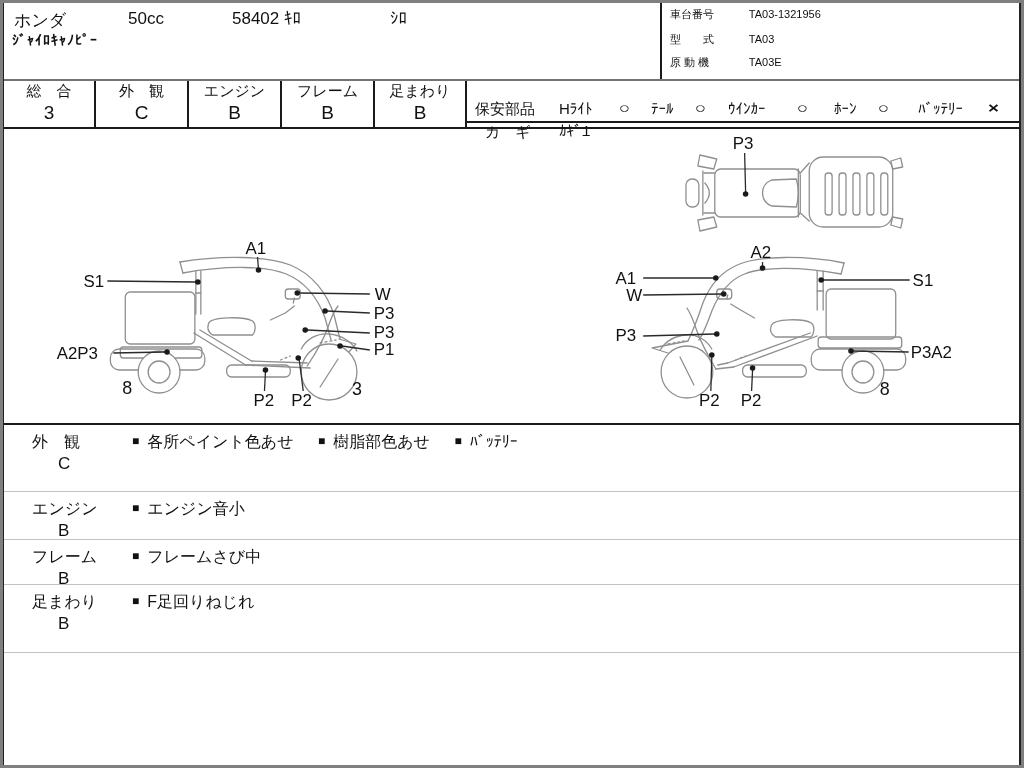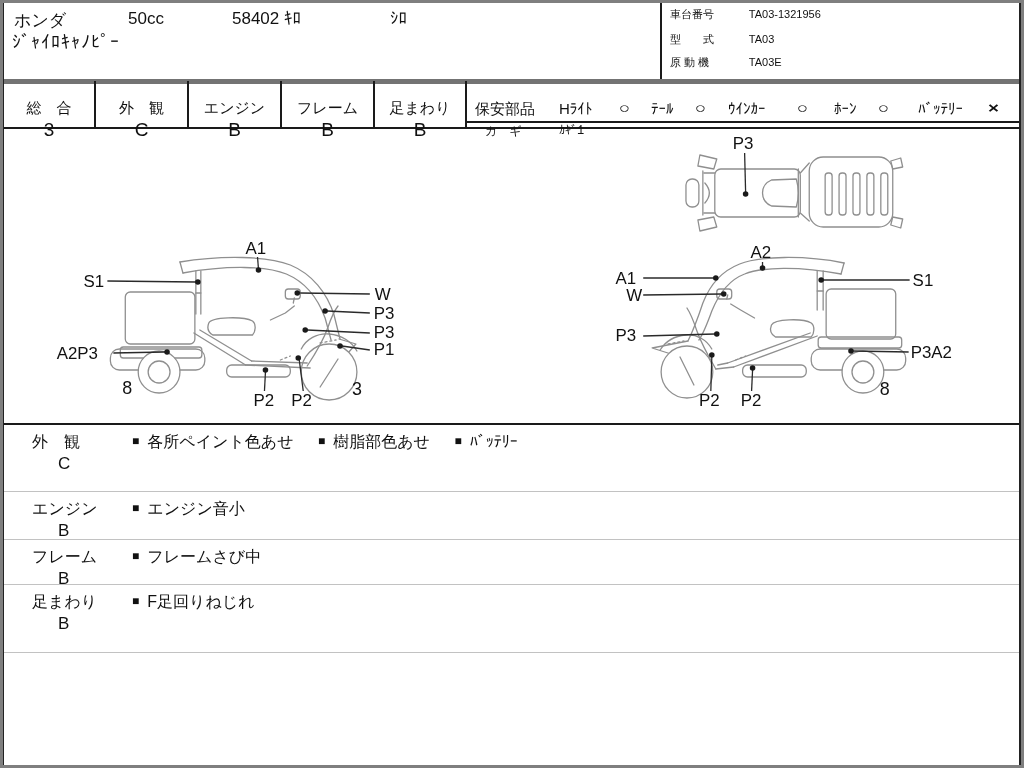--- a/index.html
+++ b/index.html
@@ -5,34 +5,34 @@
   html,body{margin:0;padding:0;background:#e8e8e8;}
   .sheet{
     position:relative;width:1024px;height:768px;background:#fff;
     border:3px solid #7f7f7f;box-sizing:border-box;
     font-family:"Liberation Sans","DejaVu Sans",sans-serif;color:#111;
     overflow:hidden;
   }
   .inner{position:absolute;inset:0;border-left:1px solid #222;border-right:2px solid #222;}
   .abs{position:absolute;}
   
-  .hdr{position:absolute;left:0;top:0;right:0;height:76px;border-bottom:5px solid #737373;}
+  .hdr{position:absolute;left:0;top:0;right:0;height:76px;border-bottom:2px solid #737373;}
   .hdr-div{position:absolute;left:656px;top:0;width:2px;height:76px;background:#1a1a1a;}
   .h1{font-size:17px;white-space:nowrap;}
-  .model{font-size:18px;letter-spacing:1px;}
+  .model{font-size:14px;letter-spacing:1px;font-weight:bold;}
   .hr-row{position:absolute;left:666px;font-size:11px;white-space:nowrap;}
   .hr-label{display:inline-block;width:76px;}
   
   .grow{position:absolute;left:0;top:78px;right:0;height:46px;border-bottom:2px solid #1a1a1a;}
   .gbox{position:absolute;top:0;height:46px;border-right:2px solid #1a1a1a;text-align:center;box-sizing:border-box;}
-  .gbox .lbl{font-size:15px;margin-top:18px;}
+  .gbox .lbl{font-size:15px;margin-top:1px;}
   .gbox .val{font-size:19px;margin-top:1px;}
   .safety{position:absolute;left:463px;top:16px;right:0;height:46px;box-sizing:border-box;}
   .saf-top{position:absolute;left:0;right:0;top:0;height:24px;border-bottom:2px solid #1a1a1a;font-size:15px;}
-  .saf-bot{position:absolute;left:0;right:0;top:26px;height:32px;font-size:12px;font-family:Liberation Mono, monospace;}
+  .saf-bot{position:absolute;left:0;right:0;top:26px;height:32px;font-size:15px;font-family:Liberation Mono, monospace;}
   .mark{font-weight:700;font-size:15px;display:inline-block;transform:scaleX(1.25);}
   
   .crow{position:absolute;left:0;right:0;box-sizing:border-box;border-bottom:1px solid #c2c2c2;}
   .crow-label{position:absolute;left:28px;top:7px;font-size:16px;white-space:nowrap;}
   .crow-grade{position:absolute;left:54px;top:29px;font-size:17px;}
   .crow-comments{position:absolute;left:128px;top:7px;font-size:16px;white-space:nowrap;}
   .comment{margin-right:20px;text-align:right;}
   .comment::before{content:"■";font-size:12px;margin-right:8px;vertical-align:2px;}
   svg text{font-family:"Liberation Sans","DejaVu Sans",sans-serif;}
 </style>

